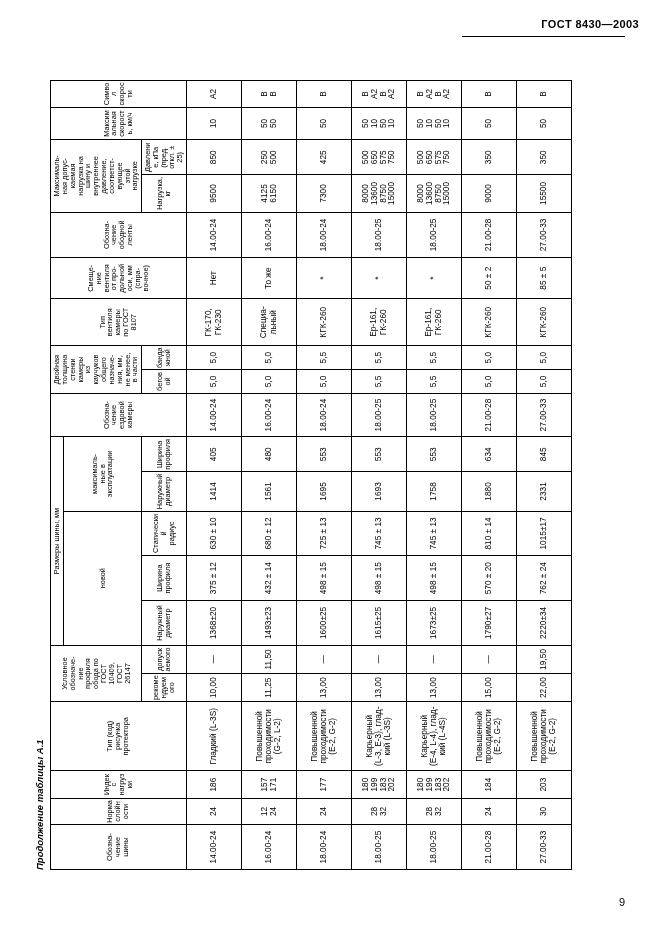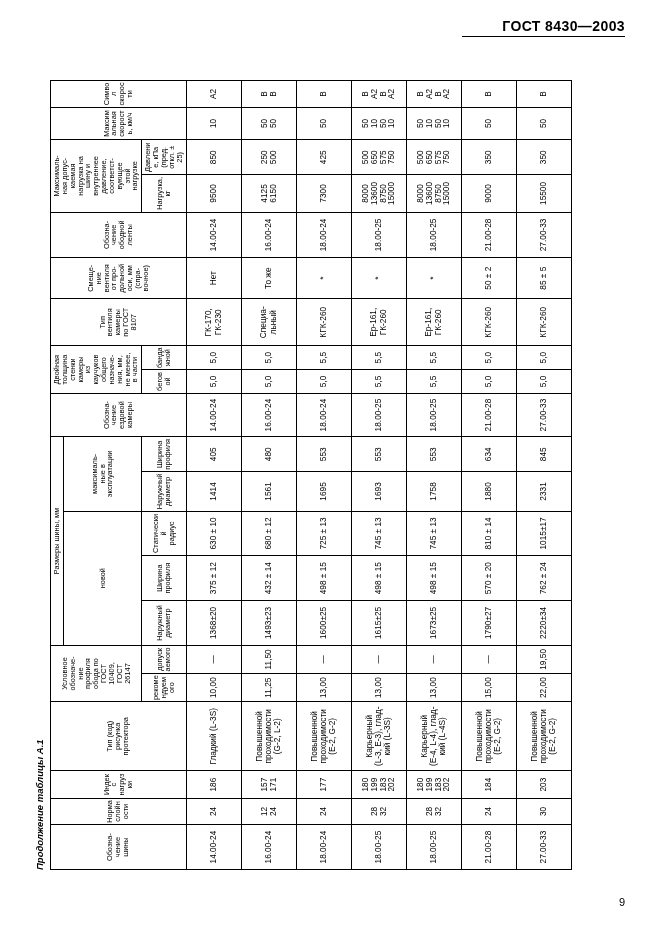--- a/index.html
+++ b/index.html
@@ -7,22 +7,22 @@
   body{
     width:661px;height:936px;position:relative;overflow:hidden;
     font-family:"Liberation Sans","DejaVu Sans",sans-serif;
     color:#000;
   }
   
   #page-header{
     position:absolute;left:0;top:0;width:661px;height:40px;
   }
   #std-number{
-    position:absolute; right:36px; top:18px;
-    font-size:14px; font-weight:bold; letter-spacing:.4px;
+    position:absolute; right:22px; top:18px;
+    font-size:11px; font-weight:bold; letter-spacing:.4px;
     white-space:nowrap;
   }
   #std-rule{
     position:absolute; right:36px; top:36px; width:163px; height:1.4px;
     background:#000;
   }
   #page-number{
     position:absolute; right:36px; bottom:28px;
     font-size:11px; font-weight:normal;
   }

